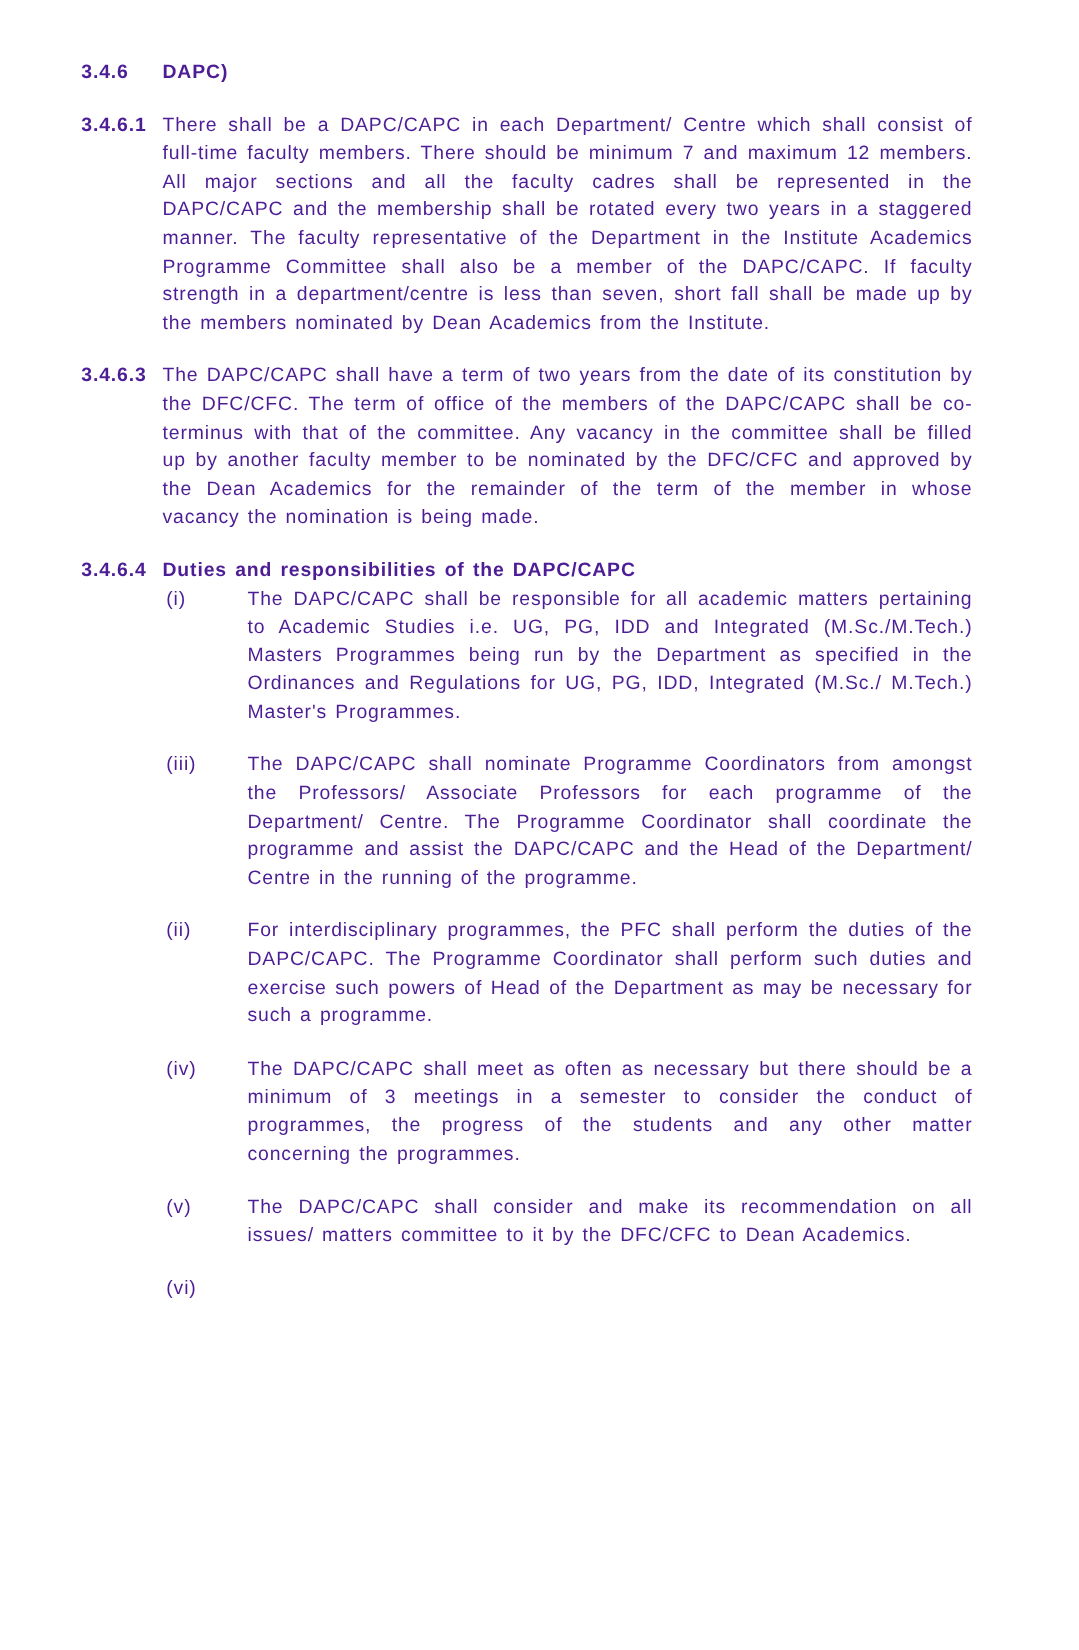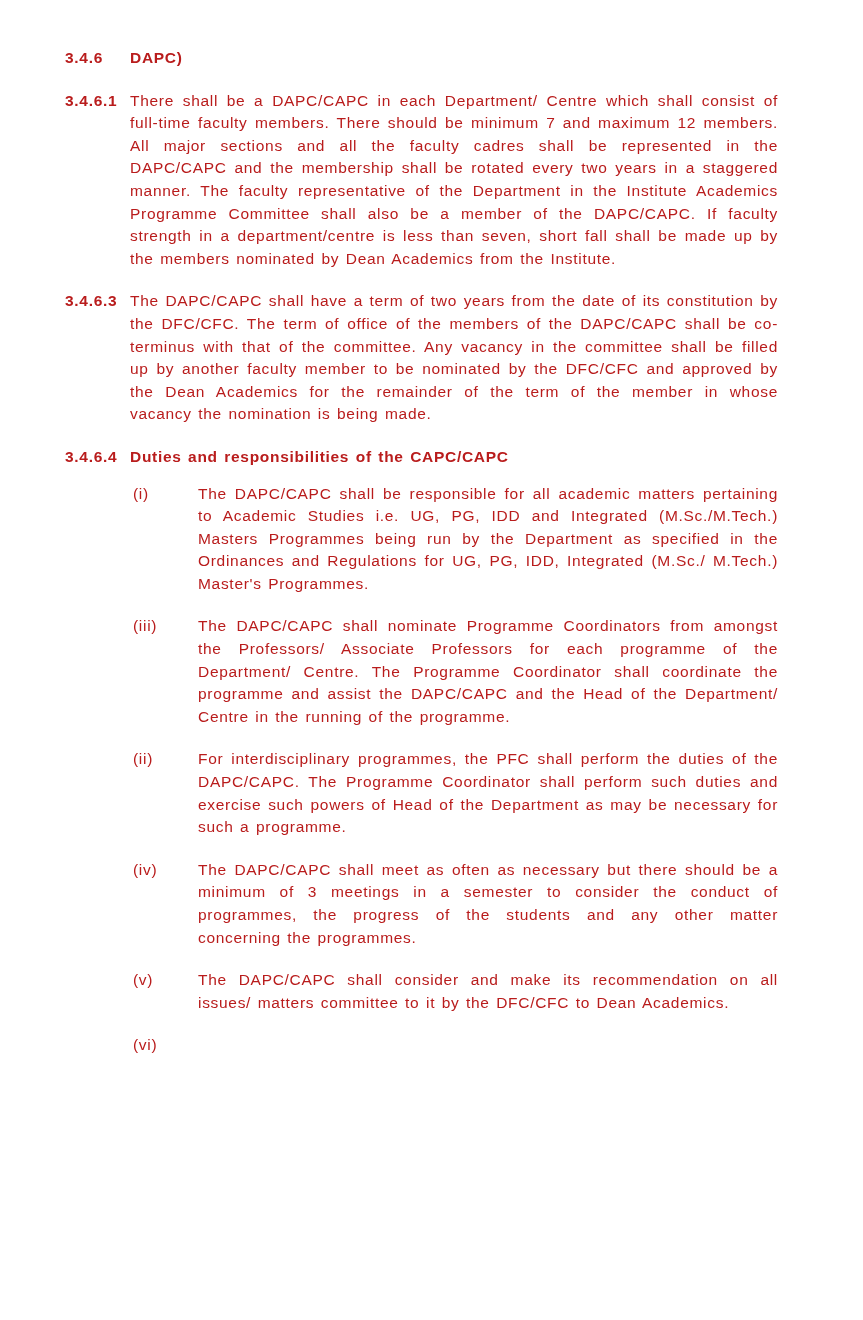--- a/index.html
+++ b/index.html
@@ -7,21 +7,21 @@
     padding: 0;
     background: #ffffff;
   }
   .page {
     position: relative;
     width: 863px;
     height: 1272px;
     box-sizing: border-box;
     padding: 47px 85px 0 65px;
     background: #ffffff;
-    color: #b91c1c;
+    color: #4c1d95;
     font-family: "Liberation Sans", sans-serif;
     font-size: 15.5px;
     line-height: 22.6px;
     letter-spacing: 0.045em;
     word-spacing: 0.1em;
     overflow: hidden;
   }
   .block {
     position: relative;
     padding-left: 65px;
@@ -37,21 +37,21 @@
   .block .text {
     text-align: justify;
   }
   .bold { font-weight: 700; }
   .heading-line1 {
     display: block;
     text-align: justify;
     text-align-last: justify;
   }
   .heading-line2 { display: block; }
-  .subheading-block { margin-bottom: 14px; }
+  .subheading-block { margin-bottom: 0; }
   .list-item {
     position: relative;
     margin: 0 0 20px 68px;
     padding-left: 65px;
   }
   .list-item > .label {
     position: absolute;
     left: 0;
     top: 0;
     white-space: nowrap;
@@ -78,21 +78,21 @@
   </div>
 
 
   <div class="block">
     <span class="num">3.4.6.3</span>
     <div class="text">The DAPC/CAPC shall have a term of two years from the date of its constitution by the DFC/CFC. The term of office of the members of the DAPC/CAPC shall be co-terminus with that of the committee. Any vacancy in the committee shall be filled up by another faculty member to be nominated by the DFC/CFC and approved by the Dean Academics for the remainder of the term of the member in whose vacancy the nomination is being made.</div>
   </div>
 
   <div class="block subheading-block">
     <span class="num">3.4.6.4</span>
-    <div class="text bold">Duties and responsibilities of the CAPC/CAPC</div>
+    <div class="text bold">Duties and responsibilities of the DAPC/CAPC</div>
   </div>
 
   <div>
 
     <div class="list-item">
       <span class="label">(i)</span>
       <div class="text">The DAPC/CAPC shall be responsible for all academic matters pertaining to Academic Studies i.e. UG, PG, IDD and Integrated (M.Sc./M.Tech.) Masters Programmes being run by the Department as specified in the Ordinances and Regulations for UG, PG, IDD, Integrated (M.Sc./ M.Tech.) Master's Programmes.</div>
     </div>
 
     <div class="list-item">

